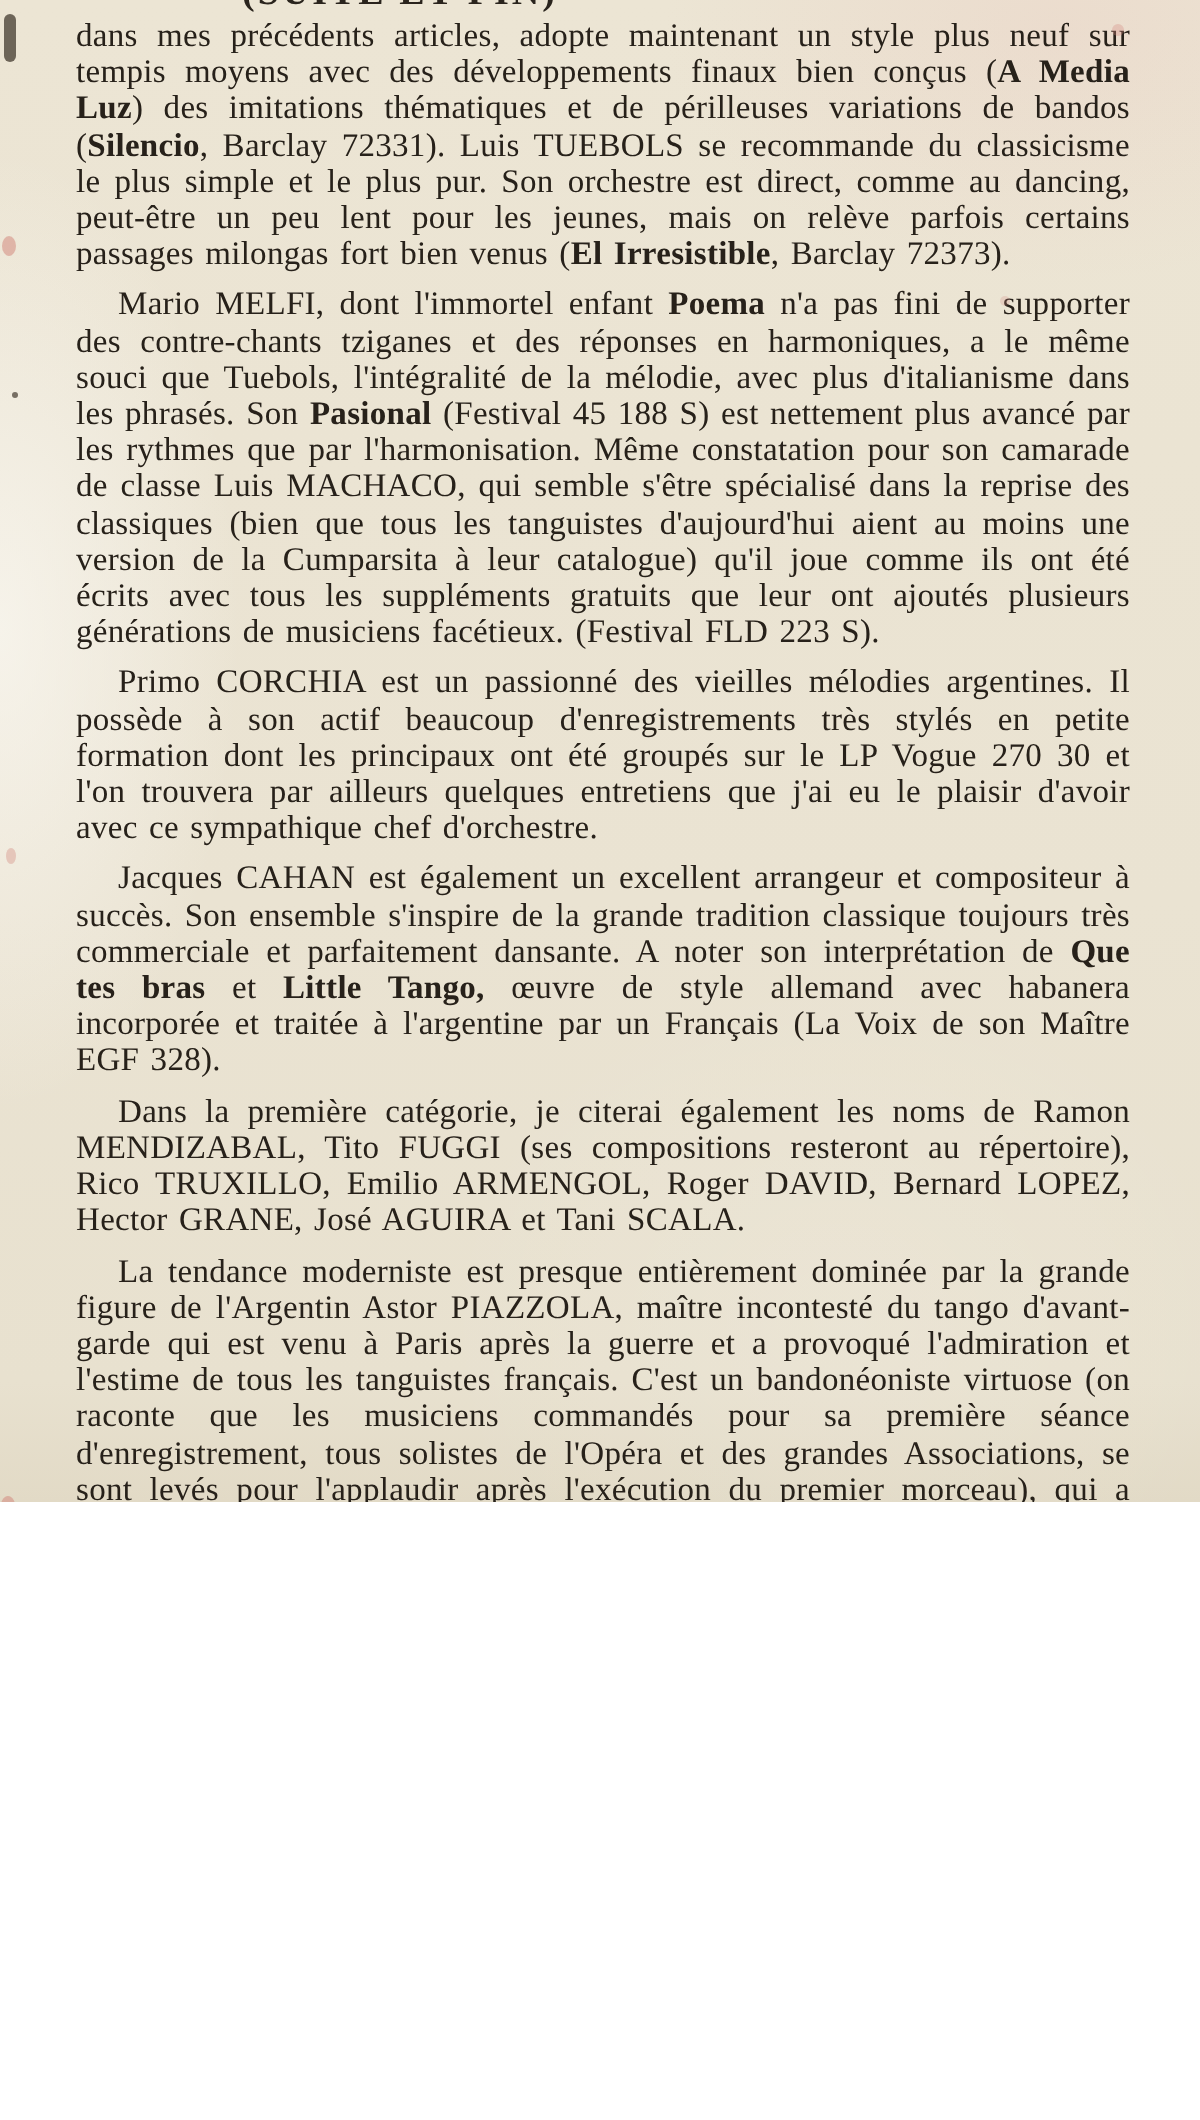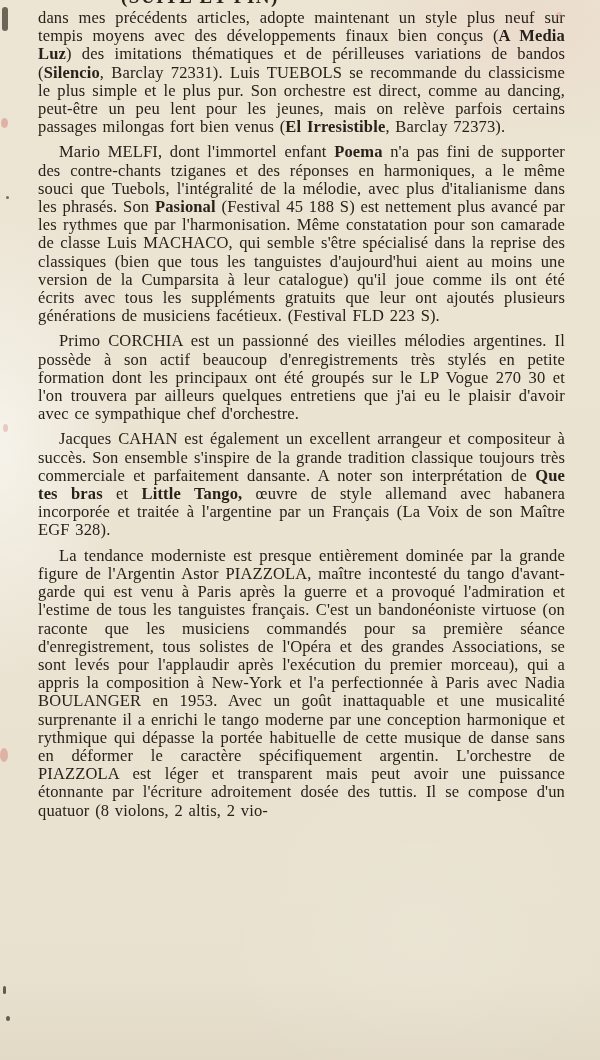--- a/index.html
+++ b/index.html
@@ -1,21 +1,21 @@
 <!DOCTYPE html>
 <html lang="fr"><head>
 <meta charset="utf-8">
 <style>
   html, body { margin: 0; padding: 0; }
   body {
     width: 600px; height: 1060px; overflow: hidden;
     font-family: "Liberation Serif", "DejaVu Serif", serif;
   }
   .page {
-    position: relative; width: 600px; height: 1060px; overflow: hidden;
+    position: relative; width: 600px; height: 751px; overflow: hidden;
     color: #27211a;
     background:
       radial-gradient(ellipse 280px 180px at 88% 2%, rgba(233,196,188,0.28), transparent 70%),
       radial-gradient(ellipse 160px 320px at 0% 42%, rgba(250,248,242,0.75), transparent 75%),
       radial-gradient(ellipse 300px 260px at 70% 88%, rgba(255,255,255,0.10), transparent 70%),
       linear-gradient(180deg, #ece5d4 0%, #eae3d2 60%, #e8e1cf 92%, #e2dac6 100%),
       linear-gradient(90deg, #f4f0e5 0px, #ede6d5 18px, #ebe4d2 60px, #eae3d1 470px, #e7dfce 555px, #dcd3bf 600px);
     background-blend-mode: normal;
   }
   
@@ -45,20 +45,21 @@
 
 <div class="page">
 
   <div class="clipped-heading">(SUITE ET FIN)</div>
 
   <div class="text-column">
       <p class="para"><span>dans mes précédents articles, adopte maintenant un style plus neuf sur tempis moyens avec des développements finaux bien conçus (</span><span class="bold">A Media Luz</span><span>) des imitations thématiques et de périlleuses variations de bandos (</span><span class="bold">Silencio</span><span>, Barclay 72331). Luis TUEBOLS se recommande du classicisme le plus simple et le plus pur. Son orchestre est direct, comme au dancing, peut-être un peu lent pour les jeunes, mais on relève parfois certains passages milongas fort bien venus (</span><span class="bold">El Irresistible</span><span>, Barclay 72373).</span></p>
       <p class="para indent"><span>Mario MELFI, dont l'immortel enfant </span><span class="bold">Poema</span><span> n'a pas fini de supporter des contre-chants tziganes et des réponses en harmoniques, a le même souci que Tuebols, l'intégralité de la mélodie, avec plus d'italianisme dans les phrasés. Son </span><span class="bold">Pasional</span><span> (Festival 45 188 S) est nettement plus avancé par les rythmes que par l'harmonisation. Même constatation pour son camarade de classe Luis MACHACO, qui semble s'être spécialisé dans la reprise des classiques (bien que tous les tanguistes d'aujourd'hui aient au moins une version de la Cumparsita à leur catalogue) qu'il joue comme ils ont été écrits avec tous les suppléments gratuits que leur ont ajoutés plusieurs générations de musiciens facétieux. (Festival FLD 223 S).</span></p>
       <p class="para indent"><span>Primo CORCHIA est un passionné des vieilles mélodies argentines. Il possède à son actif beaucoup d'enregistrements très stylés en petite formation dont les principaux ont été groupés sur le LP Vogue 270 30 et l'on trouvera par ailleurs quelques entretiens que j'ai eu le plaisir d'avoir avec ce sympathique chef d'orchestre.</span></p>
       <p class="para indent"><span>Jacques CAHAN est également un excellent arrangeur et compositeur à succès. Son ensemble s'inspire de la grande tradition classique toujours très commerciale et parfaitement dansante. A noter son interprétation de </span><span class="bold">Que tes bras</span><span> et </span><span class="bold">Little Tango,</span><span> œuvre de style allemand avec habanera incorporée et traitée à l'argentine par un Français (La Voix de son Maître EGF 328).</span></p>
+      <p class="para indent"><span>Dans la première catégorie, je citerai également les noms de Ramon MENDIZABAL, Tito FUGGI (ses compositions resteront au répertoire), Rico TRUXILLO, Emilio ARMENGOL, Roger DAVID, Bernard LOPEZ, Hector GRANE, José AGUIRA et Tani SCALA.</span></p>
       <p class="para indent"><span>La tendance moderniste est presque entièrement dominée par la grande figure de l'Argentin Astor PIAZZOLA, maître incontesté du tango d'avant-garde qui est venu à Paris après la guerre et a provoqué l'admiration et l'estime de tous les tanguistes français. C'est un bandonéoniste virtuose (on raconte que les musiciens commandés pour sa première séance d'enregistrement, tous solistes de l'Opéra et des grandes Associations, se sont levés pour l'applaudir après l'exécution du premier morceau), qui a appris la composition à New-York et l'a perfectionnée à Paris avec Nadia BOULANGER en 1953. Avec un goût inattaquable et une musicalité surprenante il a enrichi le tango moderne par une conception harmonique et rythmique qui dépasse la portée habituelle de cette musique de danse sans en déformer le caractère spécifiquement argentin. L'orchestre de PIAZZOLA est léger et transparent mais peut avoir une puissance étonnante par l'écriture adroitement dosée des tuttis. Il se compose d'un quatuor (8 violons, 2 altis, 2 vio-</span></p>
     </div>
 
   <div class="speck ink" style="left:2px; top:7px; width:6px; height:24px; border-radius:3px; opacity:.75;"></div>
   <div class="speck ink round" style="left:6px; top:196px; width:3px; height:3px; opacity:.7;"></div>
   <div class="speck ink" style="left:3px; top:986px; width:3px; height:8px; border-radius:2px; opacity:.8;"></div>
   <div class="speck ink round" style="left:6px; top:1016px; width:4px; height:5px; opacity:.8;"></div>
   <div class="speck pink round" style="left:1px; top:118px; width:7px; height:10px;"></div>
   <div class="speck pink round" style="left:0px; top:748px; width:8px; height:14px;"></div>
   <div class="speck pink round" style="left:3px; top:424px; width:5px; height:8px; opacity:.7;"></div>

